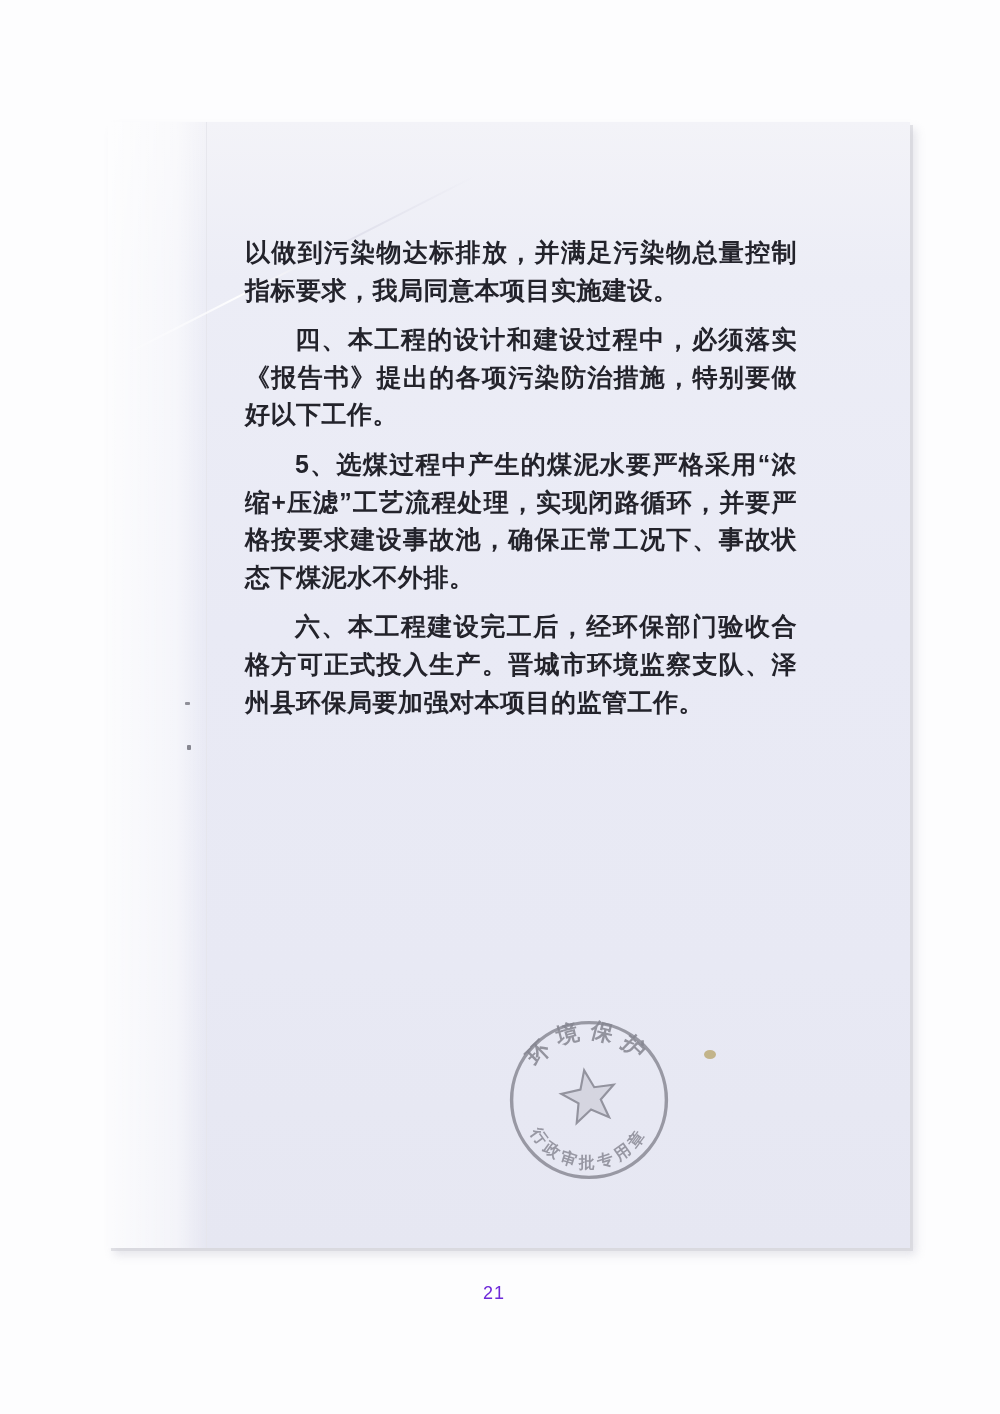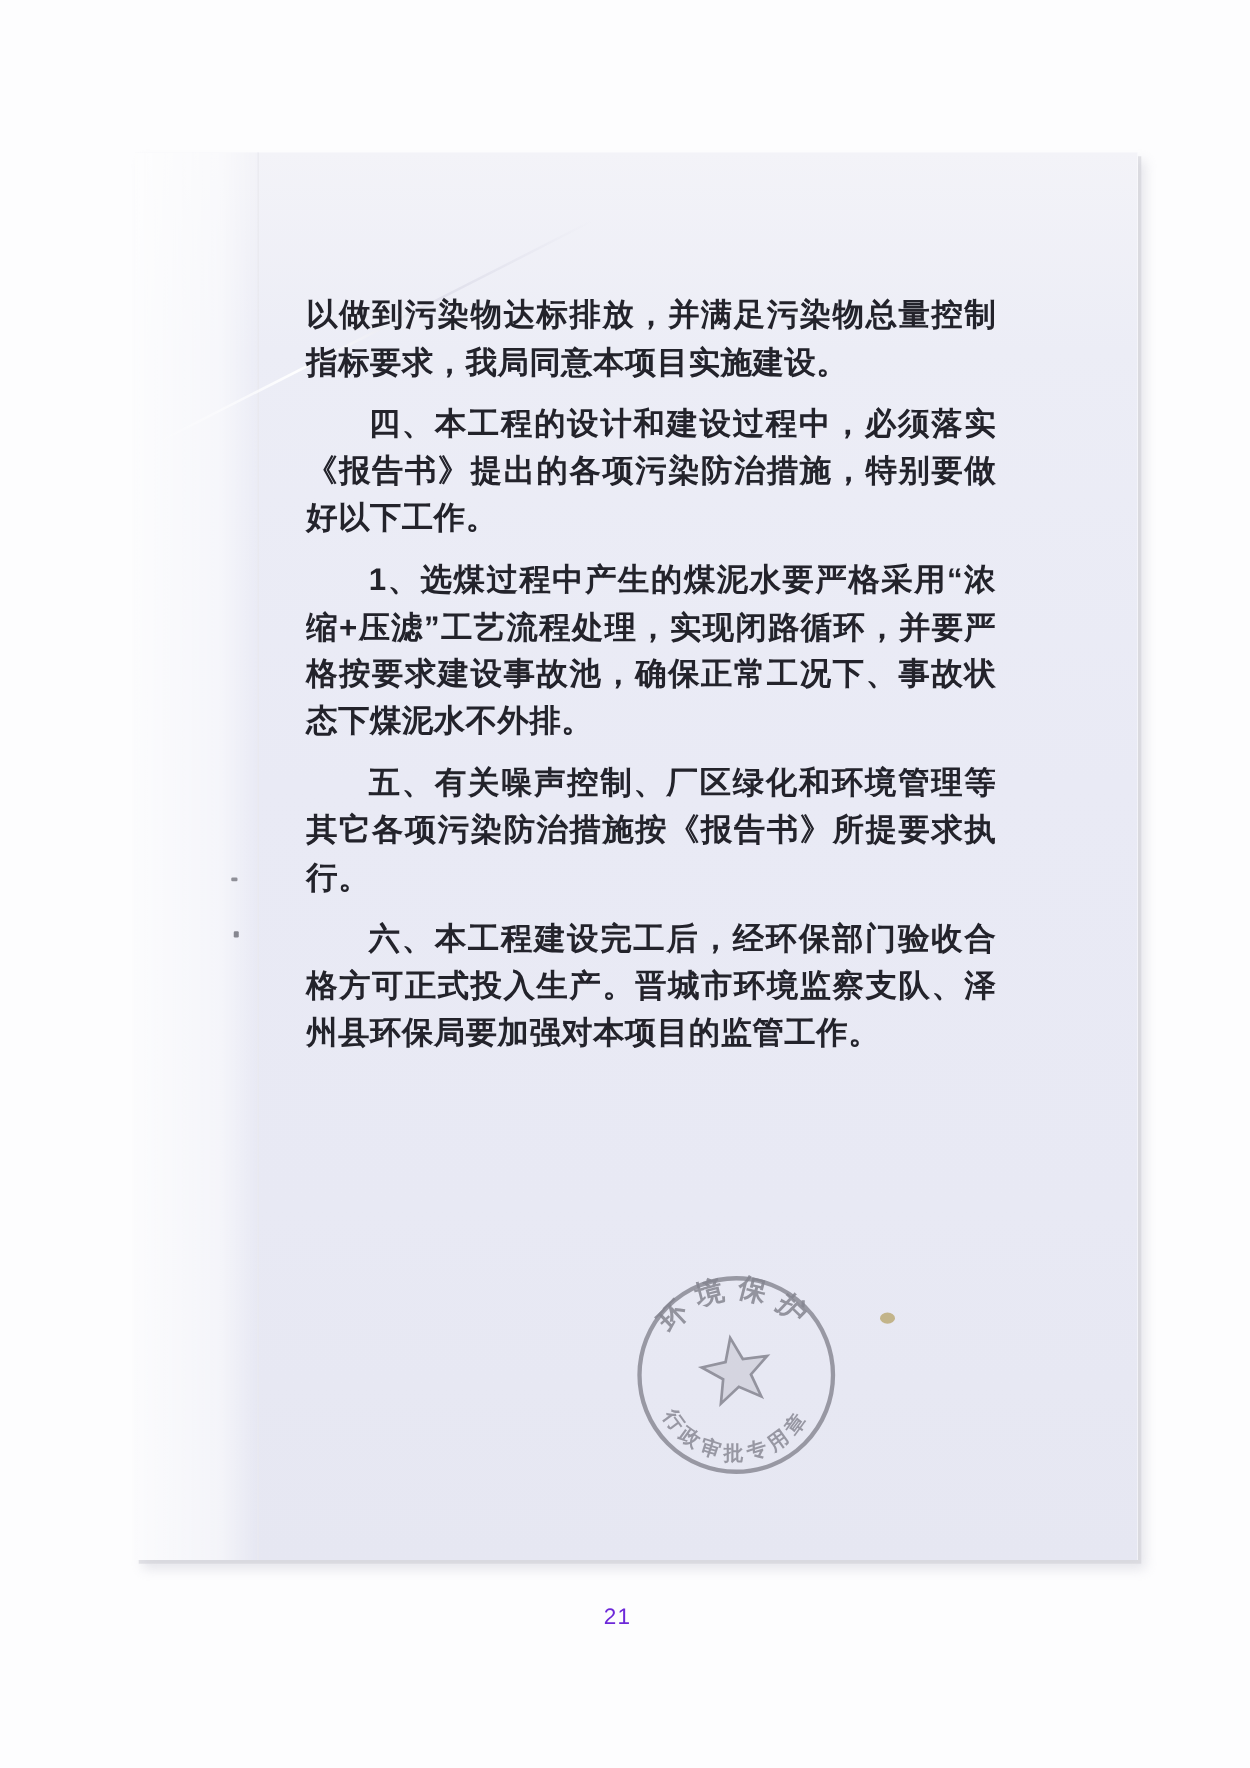--- a/index.html
+++ b/index.html
@@ -74,22 +74,21 @@
 <div class="scan-page">
   <div class="fold-strip"></div>
   <div class="crease"></div>
   <div class="speck s1"></div>
   <div class="speck s2"></div>
   <div class="speck blotch"></div>
 
   <div class="content">
     <p>以做到污染物达标排放，并满足污染物总量控制指标要求，我局同意本项目实施建设。</p>
     <p class="indent">四、本工程的设计和建设过程中，必须落实《报告书》提出的各项污染防治措施，特别要做好以下工作。</p>
-    <p class="indent">1、选煤过程中产生的煤泥水要严格采用“浓缩+压滤”工艺流程处理，实现闭路循环，并要严格按要求建设事故池，确保正常工况下、事故状态下煤泥水不外排。</p>
-    <p class="indent">五、有关噪声控制、厂区绿化和环境管理等其它各项污染防治措施按《报告书》所提要求执行。</p>
+    <p class="indent">5、选煤过程中产生的煤泥水要严格采用“浓缩+压滤”工艺流程处理，实现闭路循环，并要严格按要求建设事故池，确保正常工况下、事故状态下煤泥水不外排。</p>
     <p class="indent">六、本工程建设完工后，经环保部门验收合格方可正式投入生产。晋城市环境监察支队、泽州县环保局要加强对本项目的监管工作。</p>
   </div>
 
   <svg class="stamp" viewBox="0 0 160 160" xmlns="http://www.w3.org/2000/svg">
     <circle cx="80" cy="80" r="72" fill="none" stroke="#6f6f7a" stroke-width="3.2" opacity="0.8"></circle>
     <path id="sealTopArc" d="M 26 98 A 57 57 0 1 1 134 98" fill="none"></path>
     <path id="sealBottomArc" d="M 19 82 A 61 61 0 0 0 141 82" fill="none"></path>
     <text font-size="21" font-weight="700" fill="#6f6f7a" opacity="0.85" letter-spacing="8">
       <textPath href="#sealTopArc" startOffset="50%" text-anchor="middle">环境保护</textPath>
     </text>

